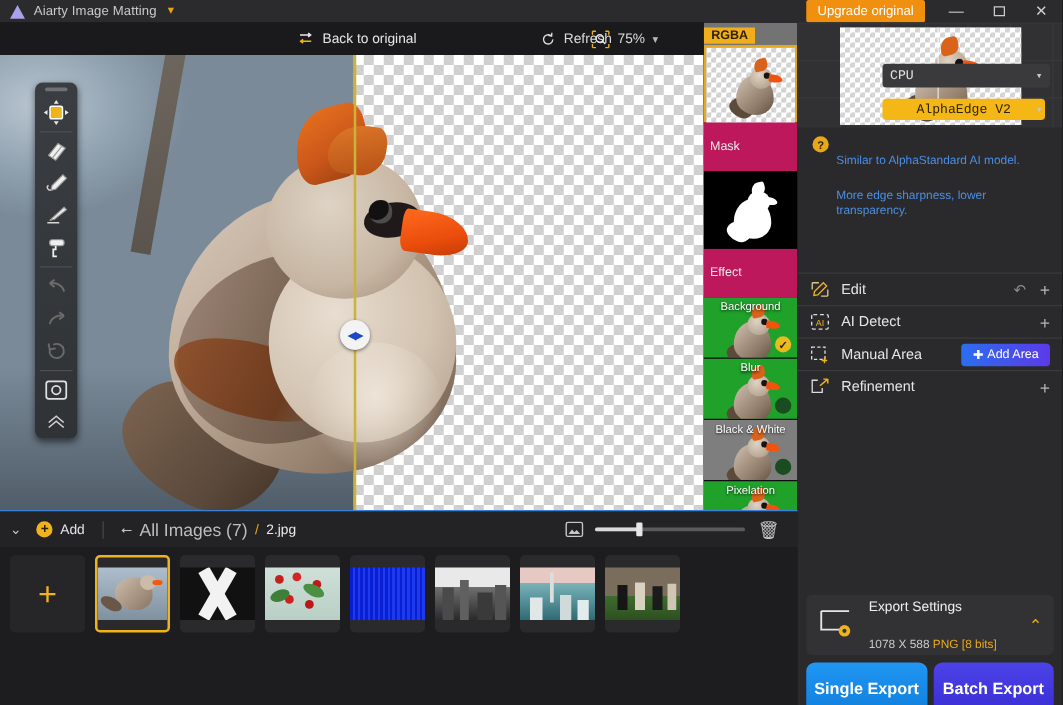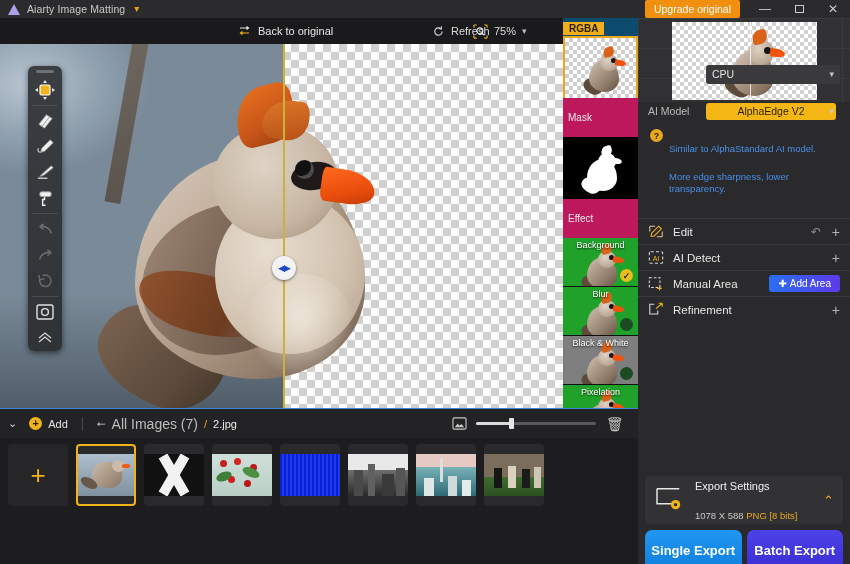--- a/index.html
+++ b/index.html
@@ -244,21 +244,21 @@
     background:#d9631a;transform:rotate(-14deg);}
   .preview-bird .e{position:absolute;left:40px;top:17px;width:7px;height:7px;border-radius:50%;background:#171314;}
   .preview-bird .k{position:absolute;left:46px;top:19px;width:15px;height:8px;border-radius:6% 60% 50% 10%/30% 60% 40% 30%;
     background:#f2530c;transform:rotate(8deg);}
   .preview-bird .t{position:absolute;left:0px;top:48px;width:28px;height:18px;border-radius:30% 70% 40% 60%/50% 40% 60% 50%;
     background:#5c4a3b;transform:rotate(22deg);}
   .preview-split{position:absolute;left:78px;top:0;width:1px;height:78px;background:rgba(255,255,255,.75);}
 
   .sec-title{ display:flex; align-items:center; gap:8px; padding:0 10px; height:26px; margin-top:6px;}
   .sec-title .t{ font-size:12px; color:#ededed;}
-  .row { display:flex; align-items:center; padding:0 10px; height:26px; margin-top:11px;}
+  .row { display:flex; padding:0 10px; height:26px; margin-top:1px;font-family:Liberation Mono, monospace;}
   .row .lab{ font-size:10.5px; color:#b9b9b9; width:58px;}
   .dd {
     flex:1; height:19px; background:#3a3a3d; border-radius:3px; display:flex; align-items:center;
     padding:0 6px; position:relative; cursor:pointer;
   }
   .dd .val{ font-size:10.5px; color:#e3e3e3; }
   .dd .cv{ position:absolute; right:6px; color:#c8c8c8; font-size:9px;}
   .dd.model{ background:transparent; padding:0; }
   .model-pill{
     flex:1; height:17px; background:#f5b716; border-radius:3px; display:flex; align-items:center;
@@ -474,21 +474,21 @@
         <svg width="18" height="14" viewBox="0 0 18 14">
           <path d="M3 7 L9 2 L15 7 M3 11 L9 6 L15 11" stroke="#d0d0d0" stroke-width="1.3" fill="none"></path>
         </svg>
       </div>
     </div>
   </div>
 
   <div class="fxcol">
 
     <div class="fx-item">
-      <div style="background:#0c4a6e;">
+      <div style="background:#737373;">
         <span class="fx-head rgba">RGBA</span>
       </div>
       <div class="fx-rgba-wrap">
         <div class="fx-thumb checker">
           <div class="fx-bird-mini">
             <div class="t"></div>
               <div class="b"></div>
               <div class="h"></div>
             <div class="c"></div>
               <div class="e"></div>

